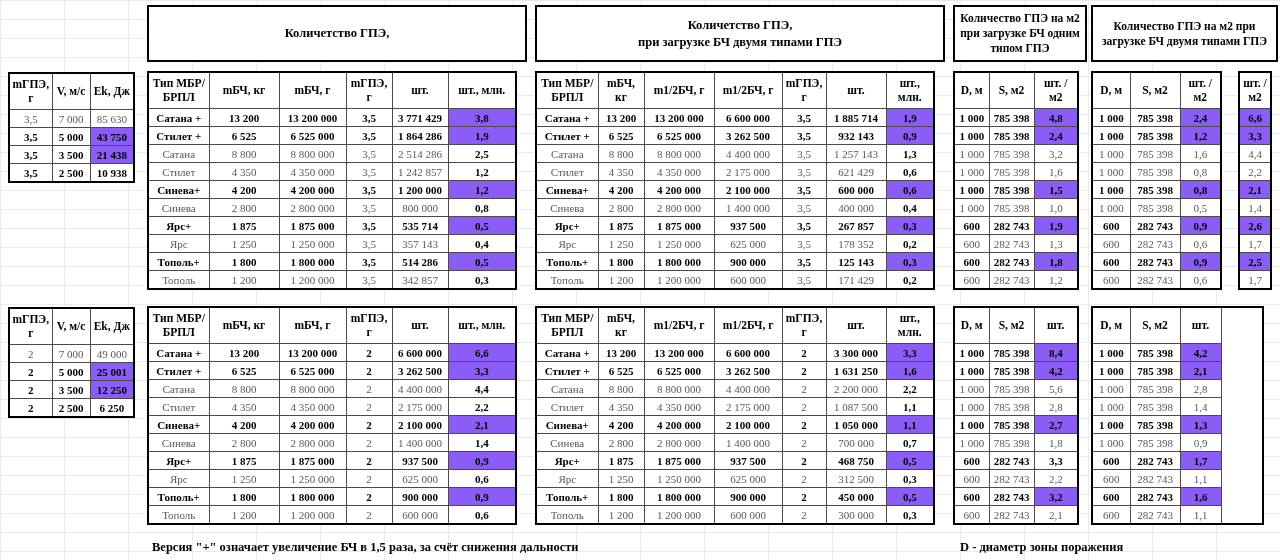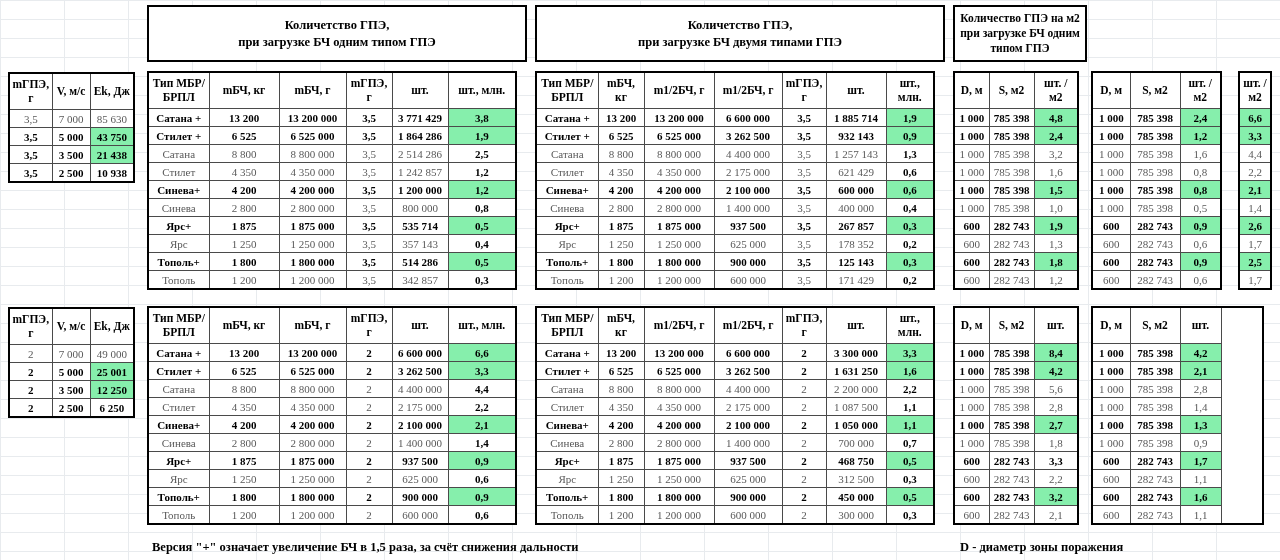--- a/index.html
+++ b/index.html
@@ -32,21 +32,21 @@
     padding:0 2px;overflow:hidden;
   }
   .tbl th{
     font-weight:bold;color:#000;height:35px;font-size:11.5px;line-height:1.15;
     white-space:normal;
   }
   .tbl td{height:17px;font-size:11px;white-space:nowrap;}
   .tbl tr.rb td{font-weight:bold;color:#000;}
   .tbl tr.rd td{font-weight:normal;color:#595959;}
   .tbl.lastbold tr.rd td:last-child{font-weight:bold;color:#000;}
-  .tbl td.g{background:#86efac;}
+  .tbl td.g{background:#8b5cf6;}
   .tbl .void{border-top-color:transparent;border-bottom-color:transparent;border-right-color:transparent;background:transparent;}
   .footnote{position:absolute;font-weight:bold;color:#000;font-size:12.5px;white-space:nowrap;}
 </style>
 </head>
 <body>
 
 <div class="stage">
 
 
   <table class="tbl" style="left:8px;top:72px;">
@@ -118,21 +118,20 @@
         <tr class="rb">
           <td>2</td>
           <td>2 500</td>
           <td>6 250</td>
         </tr>
       </tbody>
   </table>
 
   <div class="box box-big" style="left:147px;top:5px;width:376px;height:53px;">
     <div class="tl">Количетство ГПЭ,</div>
-    <div class="tl">при загрузке БЧ одним типом ГПЭ</div>
   </div>
 
   <table class="tbl lastbold" style="left:147px;top:71px;">
     <colgroup>
         <col style="width:61px">
         <col style="width:70px">
         <col style="width:67px">
         <col style="width:46px">
         <col style="width:56px">
         <col style="width:68px">
@@ -700,20 +699,23 @@
           <td class="g">3,2</td>
         </tr>
         <tr class="rd">
           <td>600</td>
           <td>282 743</td>
           <td>2,1</td>
         </tr>
       </tbody>
   </table>
 
+  <div class="box box-d" style="left:1091px;top:5px;width:177px;height:49px;">
+    <div>Количество ГПЭ на м2 при загрузке БЧ двумя типами ГПЭ</div>
+  </div>
 
   <table class="tbl" style="left:1091px;top:71px;">
     <colgroup>
         <col style="width:38px">
         <col style="width:50px">
         <col style="width:41px">
       </colgroup>
     <thead>
         <tr>
       <th>D, м</th>

